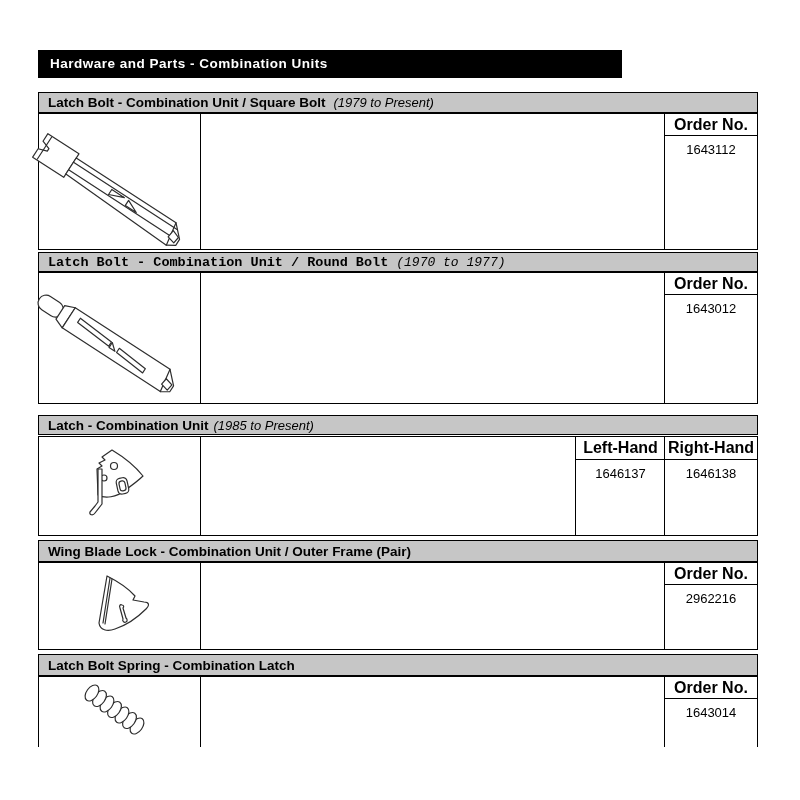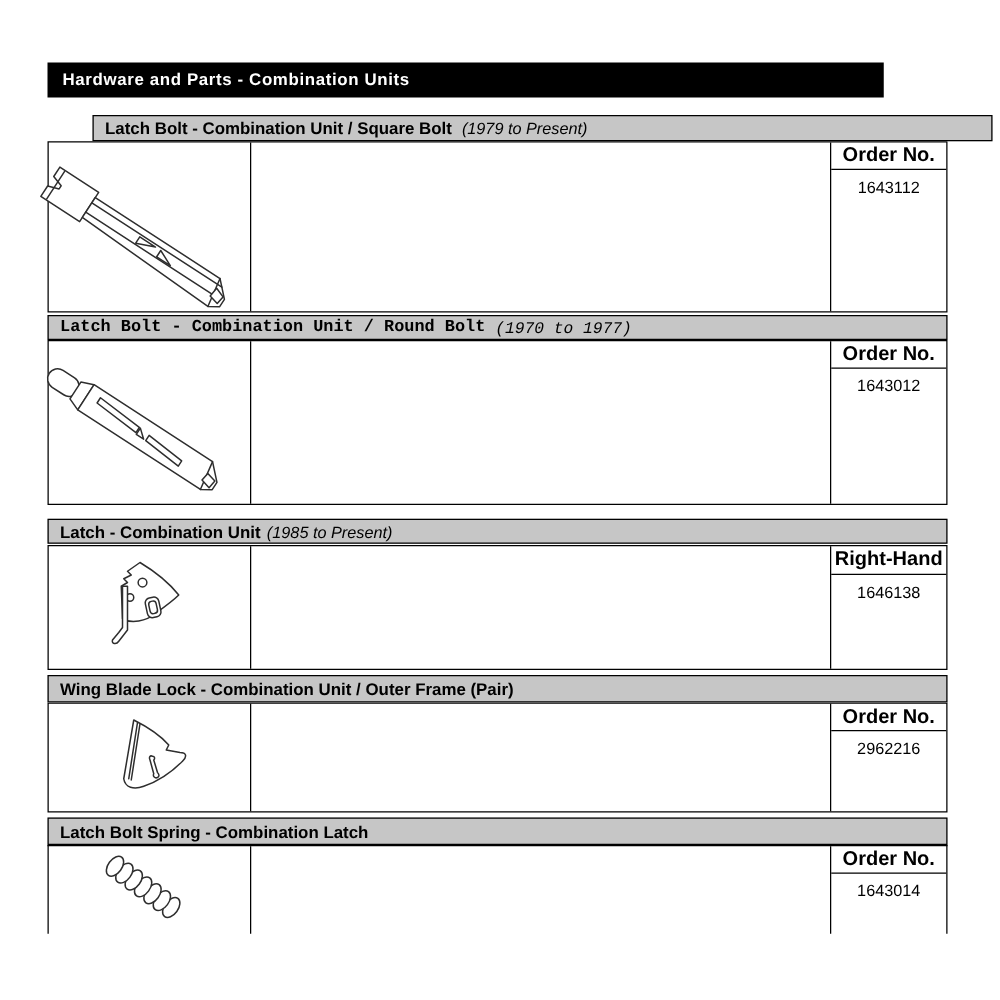--- a/index.html
+++ b/index.html
@@ -3,21 +3,21 @@
 <meta charset="utf-8">
 <style>
   html,body{margin:0;padding:0;}
   body{
     width:800px;height:800px;background:#ffffff;position:relative;
     font-family:"Liberation Sans",sans-serif;color:#000;overflow:hidden;
   }
   .abs{position:absolute;box-sizing:border-box;}
 
   .black-bar{
-    left:38px;top:50px;width:669px;height:28px;background:#000;
+    left:38px;top:50px;width:584px;height:28px;background:#000;
     color:#fff;font-weight:bold;font-size:13.5px;letter-spacing:.5px;
     line-height:28px;padding-left:12px;
   }
 
   .sec-bar{
     left:38px;width:720px;background:#c6c6c6;border:1.5px solid #000;
     display:flex;align-items:center;padding-left:9px;
   }
   .sec-title{font-weight:bold;font-size:13.5px;white-space:nowrap;}
   .sec-years{font-style:italic;font-size:13px;margin-left:8px;white-space:nowrap;}
@@ -42,21 +42,21 @@
   }
   .lineart .nofill{fill:none;}
 </style>
 </head>
 <body>
 
 <div class="abs black-bar">
   <span>Hardware and Parts - Combination Units</span>
 </div>
 
-<div class="abs sec-bar" style="top:92px;height:21px;margin-left:36px;">
+<div class="abs sec-bar" style="top:92px;height:21px;">
   <span class="sec-title">Latch Bolt - Combination Unit / Square Bolt</span>
   <span class="sec-years">(1979 to Present)</span>
 </div>
 <div class="abs tbl" style="top:113px;height:137px;">
   <div class="imgcell">
     <svg style="left:2px;top:2px;" width="157" height="133" viewBox="0 0 157 133" class="lineart">
       <g transform="translate(8,16) rotate(33)">
         <path d="M0 2 L37 2 L37 30 L0 30 L0 20 L9 17 L9 14 L0 11 Z"></path>
         <path class="nofill" d="M5 3 L5 29"></path>
         <path d="M37 7 L156 7 L168 19 L168 26 L160 31 L37 26 Z"></path>
@@ -110,20 +110,24 @@
     <svg style="left:30px;top:1px;" width="110" height="97" viewBox="0 0 110 97" class="lineart">
       <path d="M43 12 L33 19 L36 22 L30 25 L33 28 L28 31 L29 57 C36 61 48 59 55 53 C62 48 70 42 74 38 C66 28 53 18 43 12 Z"></path>
       <circle cx="45" cy="28" r="3.5"></circle>
       <circle cx="35" cy="40" r="3"></circle>
       <rect x="48" y="40" width="11" height="16" rx="4" transform="rotate(-12 53 48)"></rect>
       <rect x="50.5" y="43" width="6" height="10" rx="2.5" transform="rotate(-12 53 48)"></rect>
       <path d="M29 31 L33 31 L33 66 L26 75 C24 78 20 77 21 74 L26 68 L29 64 Z"></path>
     </svg>
   </div>
   <div class="midcell3"></div>
+  <div class="ocol2">
+    <div class="ohead tall">Left-Hand</div>
+    <div class="oval">1646137</div>
+  </div>
   <div class="ocol">
     <div class="ohead tall">Right-Hand</div>
     <div class="oval">1646138</div>
   </div>
 </div>
 
 <div class="abs sec-bar" style="top:540px;height:22px;">
   <span class="sec-title">Wing Blade Lock - Combination Unit / Outer Frame (Pair)</span>
   <span class="sec-years"></span>
 </div>

